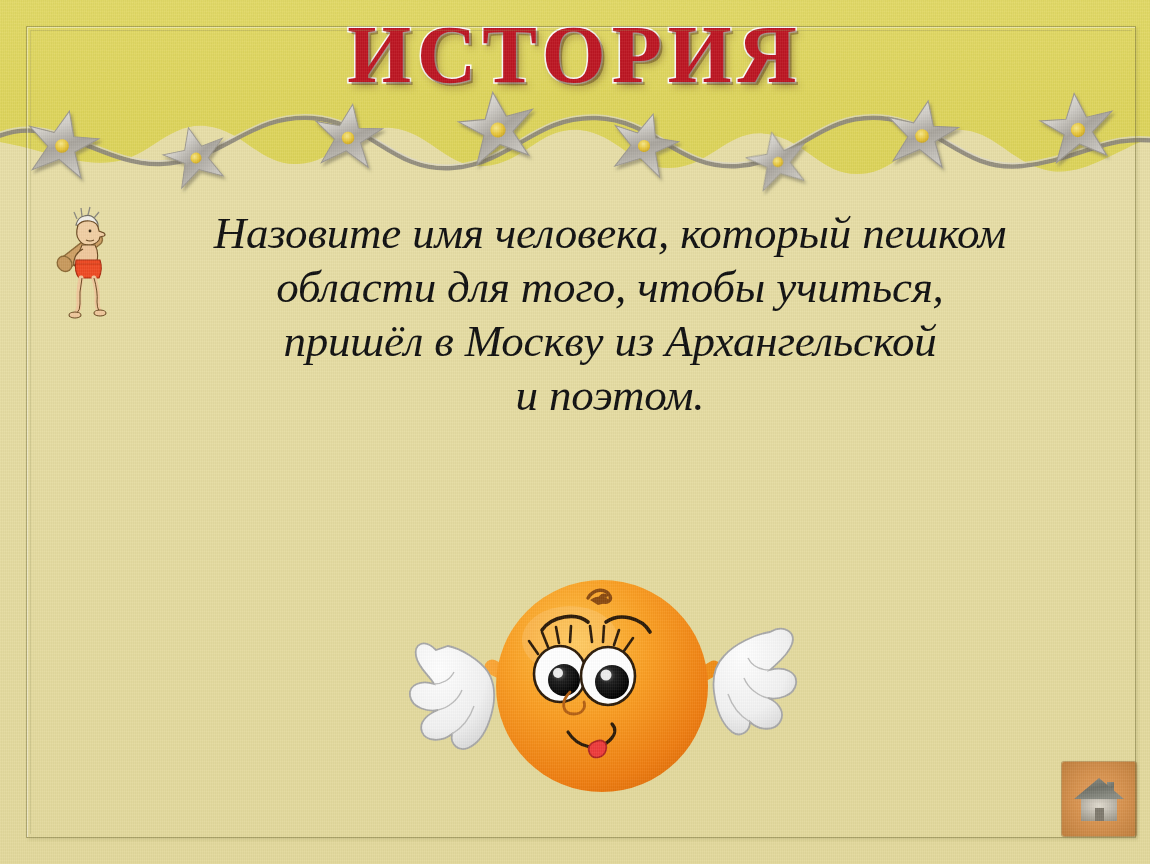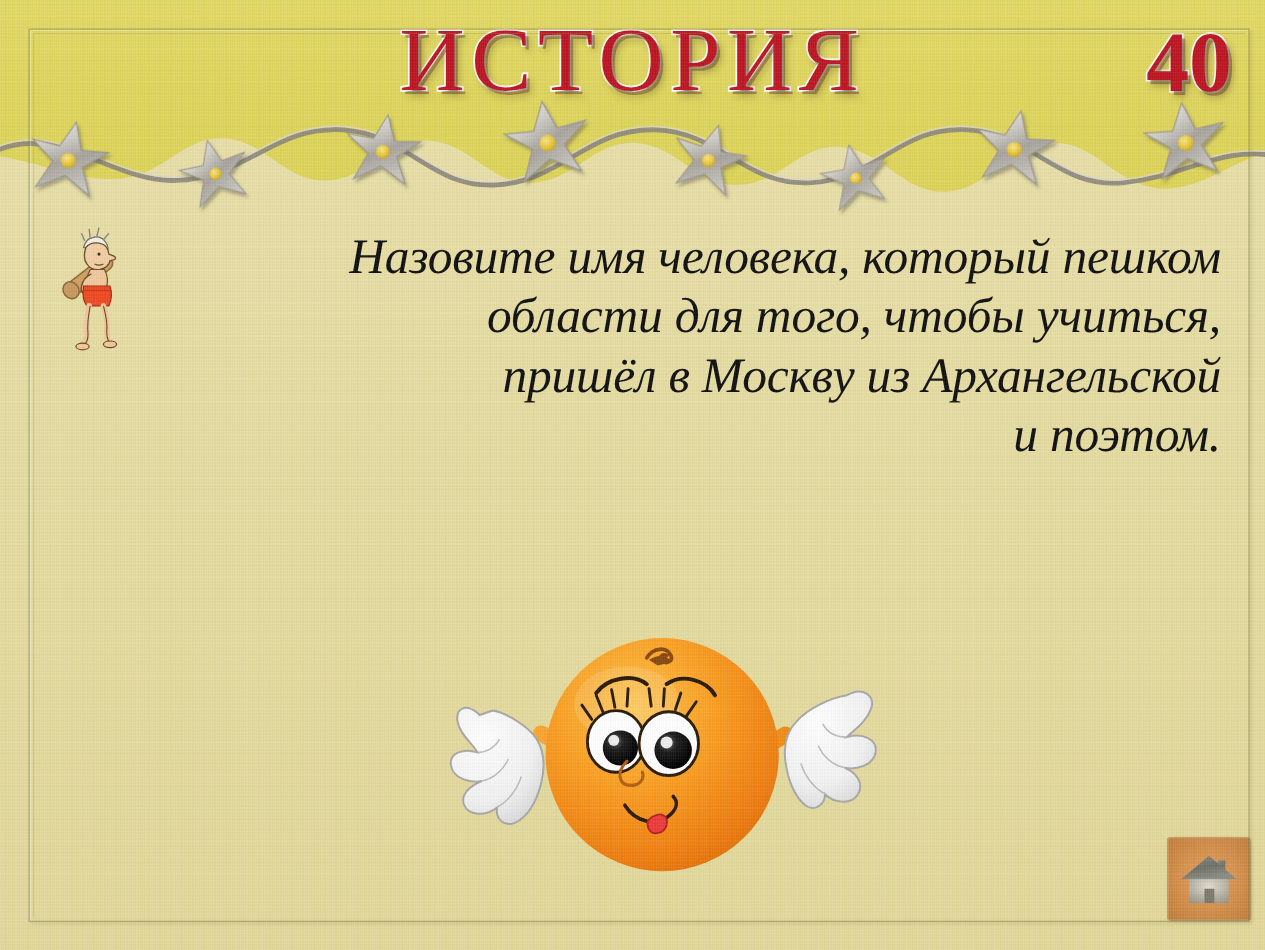--- a/index.html
+++ b/index.html
@@ -62,21 +62,21 @@
     position:absolute; left:0; top:0;
     width:1150px; height:118px;
     z-index:12;
     pointer-events:none;
   }
   .title{
     position:absolute;
     left:0; right:0; top:14px;
     text-align:center;
     font-family:"Liberation Serif", serif;
-    font-weight:400;
+    font-weight:700;
     font-size:82px;
     letter-spacing:6px;
     color:#bd1622;
     line-height:1;
     -webkit-text-stroke:3px #ffffff;
     paint-order: stroke fill;
     text-shadow:
       3px 3px 0 rgba(90,60,30,.45),
       4px 5px 7px rgba(80,55,25,.35);
   }
@@ -110,21 +110,21 @@
     z-index:16;
   }
   .caveman svg{ display:block; width:72px; height:128px; }
 
   
   .question{
     position:absolute;
     left:110px; top:206px;
     width:1000px;
     z-index:16;
-    text-align:right;
+    text-align:center;
     font-family:"Liberation Serif", serif;
     font-style:italic;
     font-size:45px;
     line-height:1.20;
     color:#101010;
     letter-spacing:-0.2px;
   }
 
   
   .smiley{
@@ -197,21 +197,20 @@
                C446,168 430,132 392,128
                C352,124 338,162 298,164
                C260,166 244,130 206,126
                C168,122 150,158 112,162
                C74,166 46,150 0,142 Z" fill="#d8cf50" opacity="0.35" filter="url(#ytex)"></path>
     </svg>
   </div>
 
   <div class="header">
     <div class="title">ИСТОРИЯ</div>
-    <div class="score">40</div>
   </div>
 
   <div class="starchain">
     <svg viewBox="0 0 1150 108" aria-hidden="true">
       <defs>
         <linearGradient id="starG" x1="0" y1="0" x2="0.6" y2="1">
           <stop offset="0%" stop-color="#efeeec"></stop>
           <stop offset="38%" stop-color="#cfccc6"></stop>
           <stop offset="62%" stop-color="#a8a49d"></stop>
           <stop offset="100%" stop-color="#cbc8c2"></stop>

